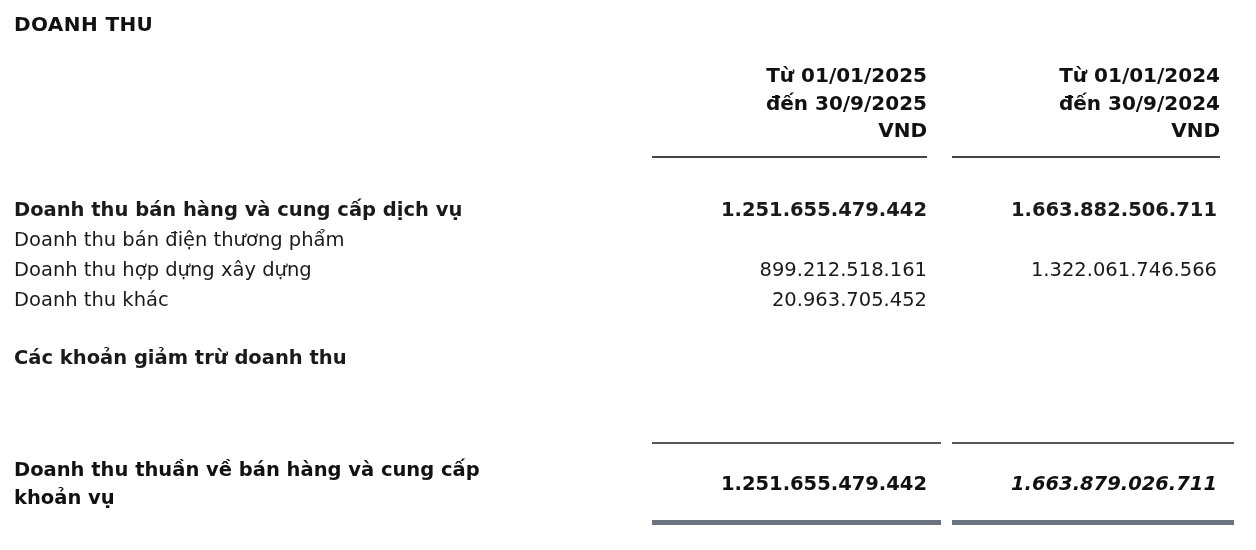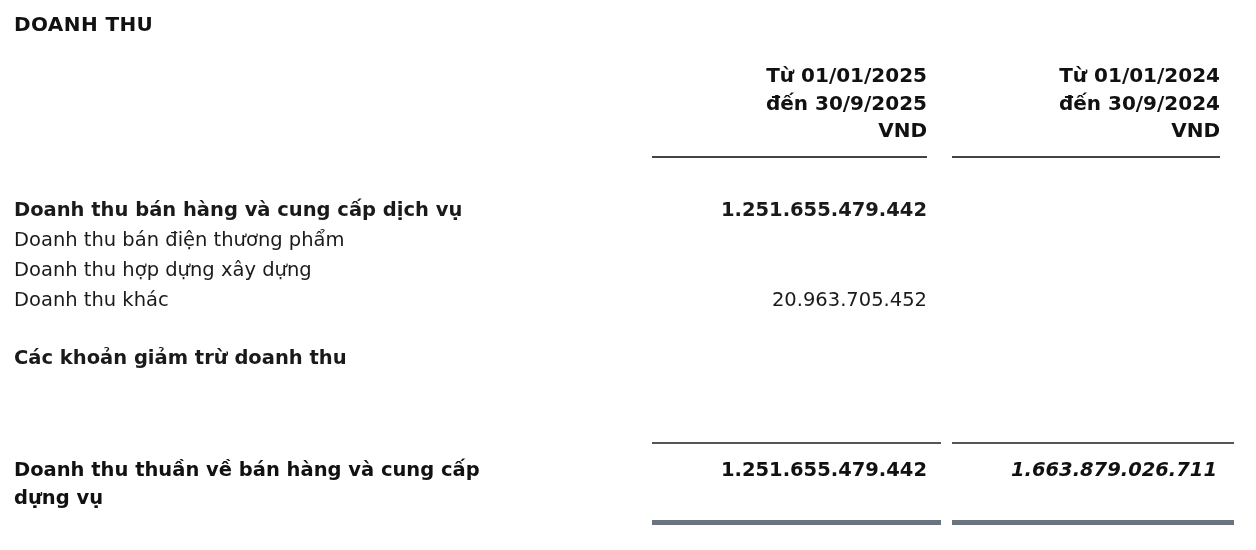--- a/index.html
+++ b/index.html
@@ -110,21 +110,21 @@
   }
   .total-rule-bot.c1 { left: 638px; width: 289px; }
   .total-rule-bot.c2 { left: 938px; width: 282px; }
 
   .total-row {
     position: absolute;
     top: 14px;
     left: 0;
     width: 1206px;
     display: flex;
-    align-items: flex-start;
+    align-items: center;
   }
   .total-row .label {
     flex: 0 0 598px;
     font-size: 19.5px;
     font-weight: bold;
     line-height: 1.45;
     color: #111;
   }
   .total-row .val {
     flex: 0 0 315px;
@@ -157,29 +157,32 @@
   </div>
 
   <div class="rule head-c1"></div>
   <div class="rule head-c2"></div>
 
   <div class="rows">
 
     <div class="row bold">
       <span class="label">Doanh thu bán hàng và cung cấp dịch vụ</span>
       <span class="val v1">1.251.655.479.442</span>
+      <span class="val v2">1.663.882.506.711</span>
     </div>
 
 
     <div class="row">
       <span class="label">Doanh thu bán điện thương phẩm</span>
     </div>
 
     <div class="row">
       <span class="label">Doanh thu hợp dựng xây dựng</span>
+      <span class="val v1">899.212.518.161</span>
+      <span class="val v2">1.322.061.746.566</span>
     </div>
 
     <div class="row">
       <span class="label">Doanh thu khác</span>
       <span class="val v1">20.963.705.452</span>
     </div>
 
     <div class="spacer-md"></div>
 
     <div class="row bold">
@@ -190,21 +193,21 @@
 
   </div>
 
   <div class="total-block">
     <div class="total-rule-top c1"></div>
     <div class="total-rule-top c2"></div>
 
     <div class="total-row">
       <span class="label">
         <span>Doanh thu thuần về bán hàng và cung cấp</span><br>
-        <span>dựng vụ</span>
+        <span>khoản vụ</span>
       </span>
       <span class="val v1">1.251.655.479.442</span>
       <span class="val v2">1.663.879.026.711</span>
     </div>
 
     <div class="total-rule-bot c1"></div>
     <div class="total-rule-bot c2"></div>
   </div>
 
 </div>

